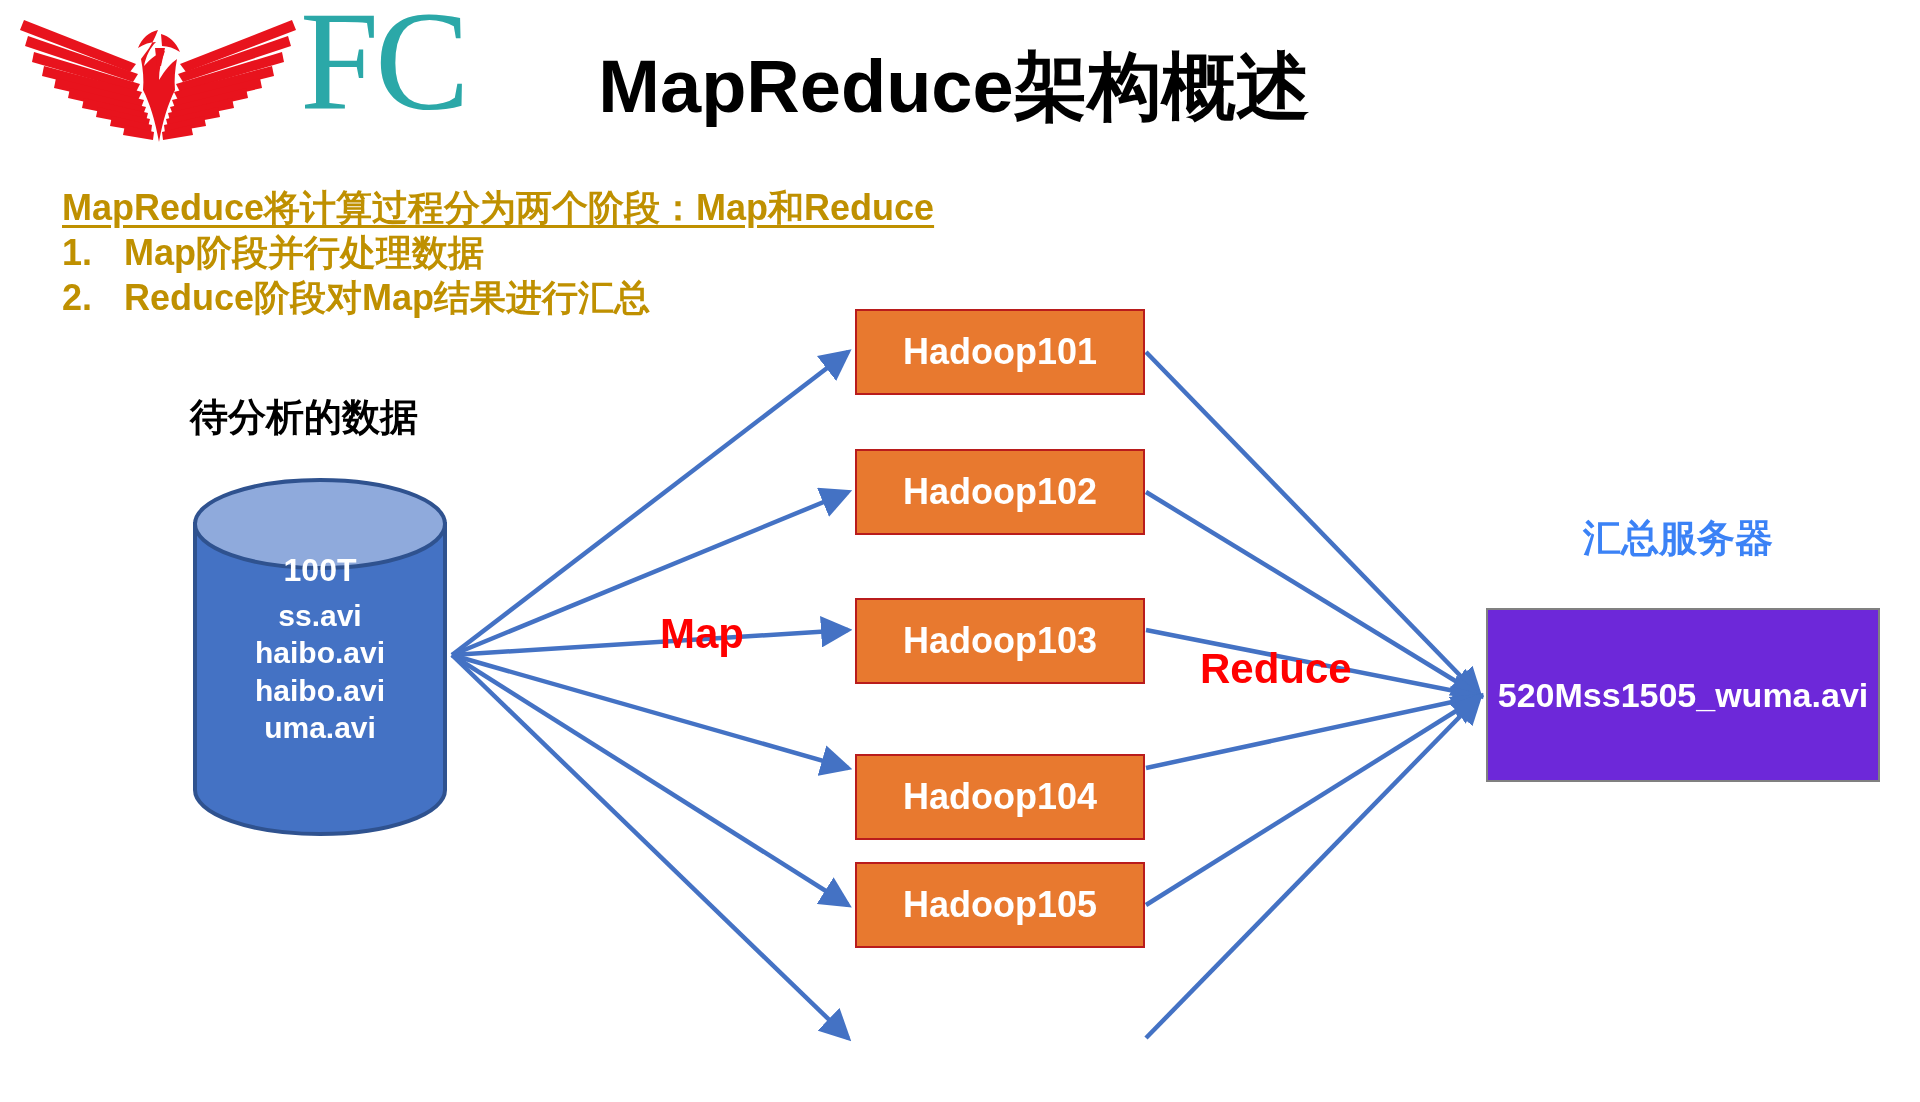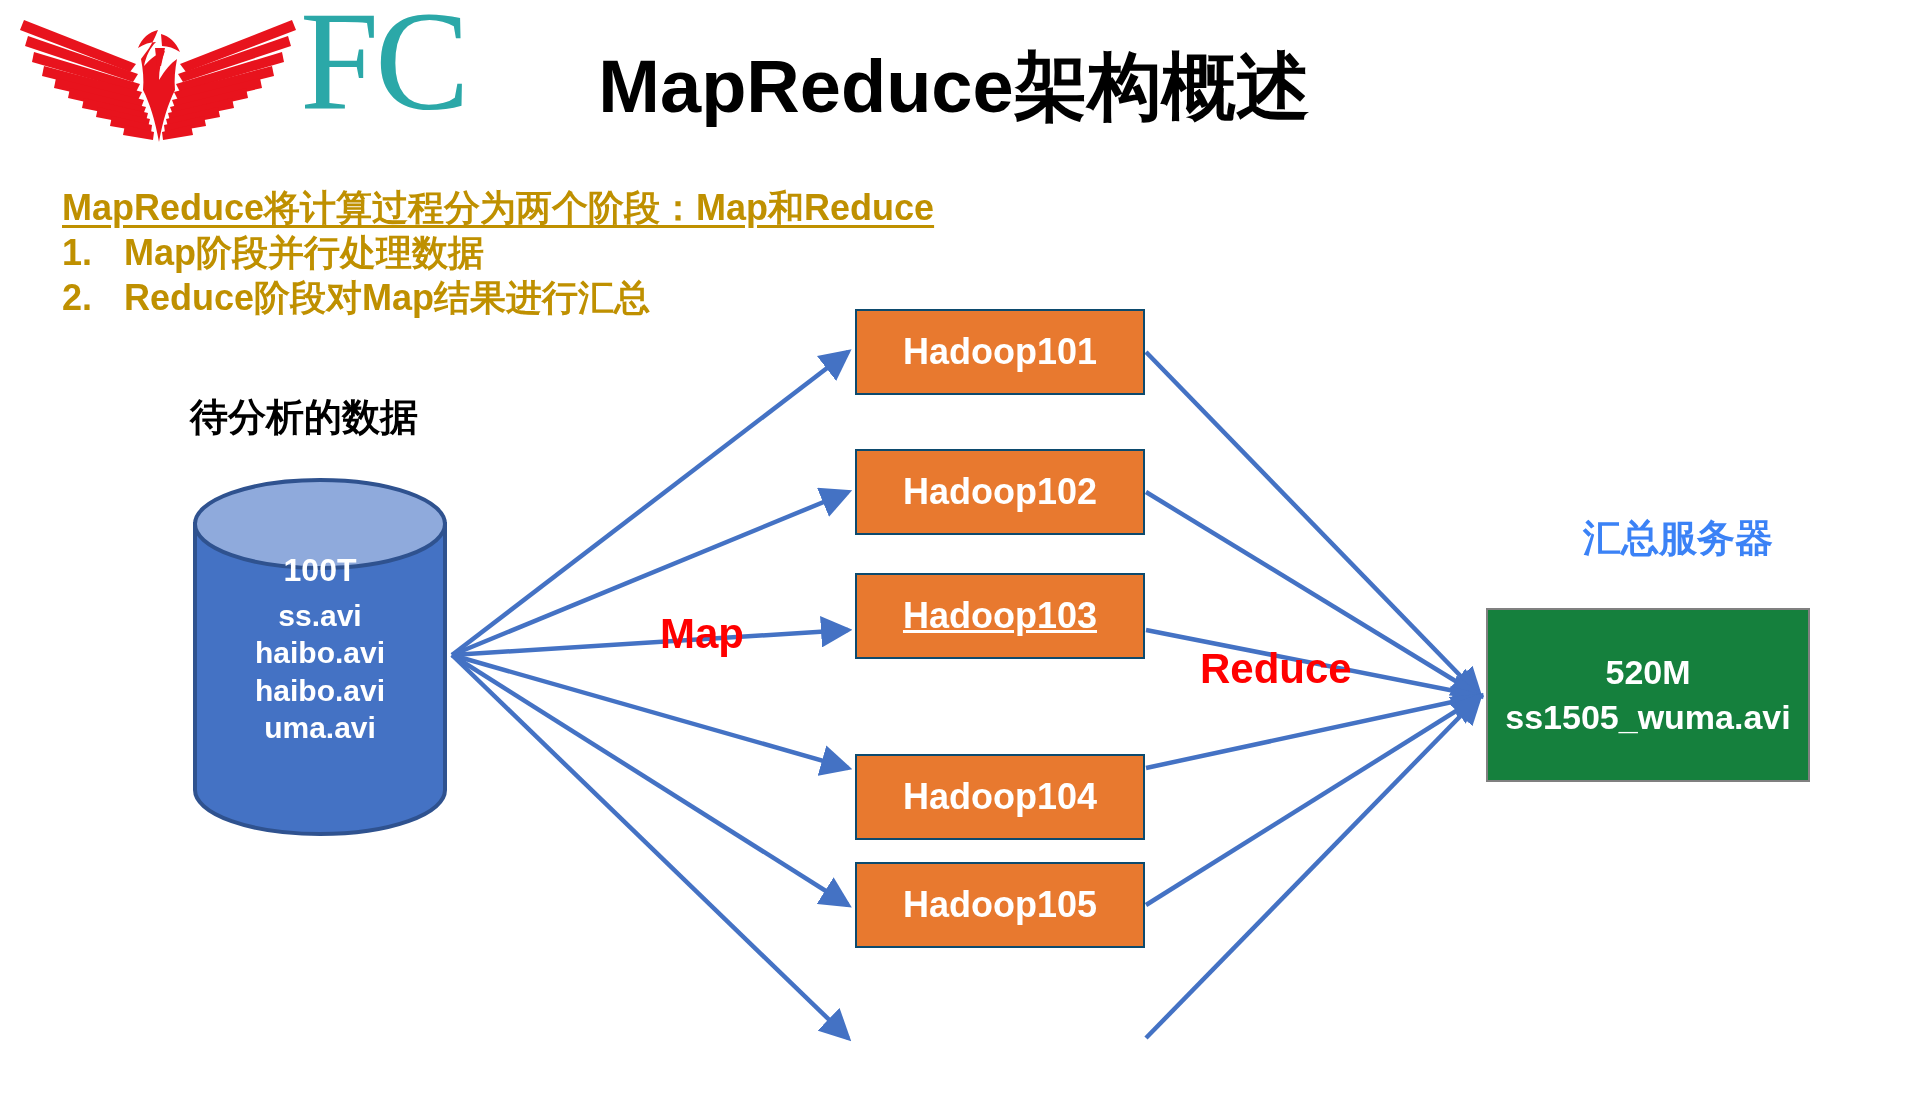--- a/index.html
+++ b/index.html
@@ -135,21 +135,21 @@
     font-weight: bold;
     line-height: 1.25;
   }
 
   
   .worker-box {
     position: absolute;
     width: 290px;
     height: 86px;
     background: #E8792F;
-    border: 2px solid #0c4a6e;
+    border: 2px solid #b91c1c;
     box-sizing: border-box;
     display: flex;
     align-items: center;
     justify-content: center;
     color: #ffffff;
     font-size: 36px;
     font-weight: bold;
     z-index: 3;
     white-space: nowrap;
   }
@@ -173,27 +173,27 @@
     top: 513px;
     font-size: 38px;
     font-weight: bold;
     color: #3b82f6;
     white-space: nowrap;
   }
   #result-box {
     position: absolute;
     left: 1486px;
     top: 608px;
-    width: 324px;
+    width: 394px;
     height: 174px;
-    background: #15803d;
+    background: #6d28d9;
     border: 2px solid #808080;
     box-sizing: border-box;
     display: flex;
-    flex-direction: column;
+    flex-direction: row;
     align-items: center;
     justify-content: center;
     color: #ffffff;
     z-index: 3;
   }
   .result-line {
     font-size: 34px;
     font-weight: bold;
     line-height: 1.32;
     white-space: nowrap;
@@ -288,21 +288,21 @@
   <div id="source-text">
     <div id="source-size">100T</div>
     <div class="source-file">ss.avi</div>
     <div class="source-file">haibo.avi</div>
     <div class="source-file">haibo.avi</div>
     <div class="source-file">uma.avi</div>
   </div>
 
   <div class="worker-box" style="left:855px; top:309px;">Hadoop101</div>
   <div class="worker-box" style="left:855px; top:449px;">Hadoop102</div>
-  <div class="worker-box" style="left:855px; top:573px;text-decoration:underline;">Hadoop103</div>
+  <div class="worker-box" style="left:855px; top:598px;">Hadoop103</div>
   <div class="worker-box" style="left:855px; top:754px;">Hadoop104</div>
   <div class="worker-box" style="left:855px; top:862px;">Hadoop105</div>
 
   <div class="stage-label" id="map-label">Map</div>
   <div class="stage-label" id="reduce-label">Reduce</div>
 
   <div id="result-label">汇总服务器</div>
   <div id="result-box">
     <div class="result-line">520M</div>
     <div class="result-line">ss1505_wuma.avi</div>

